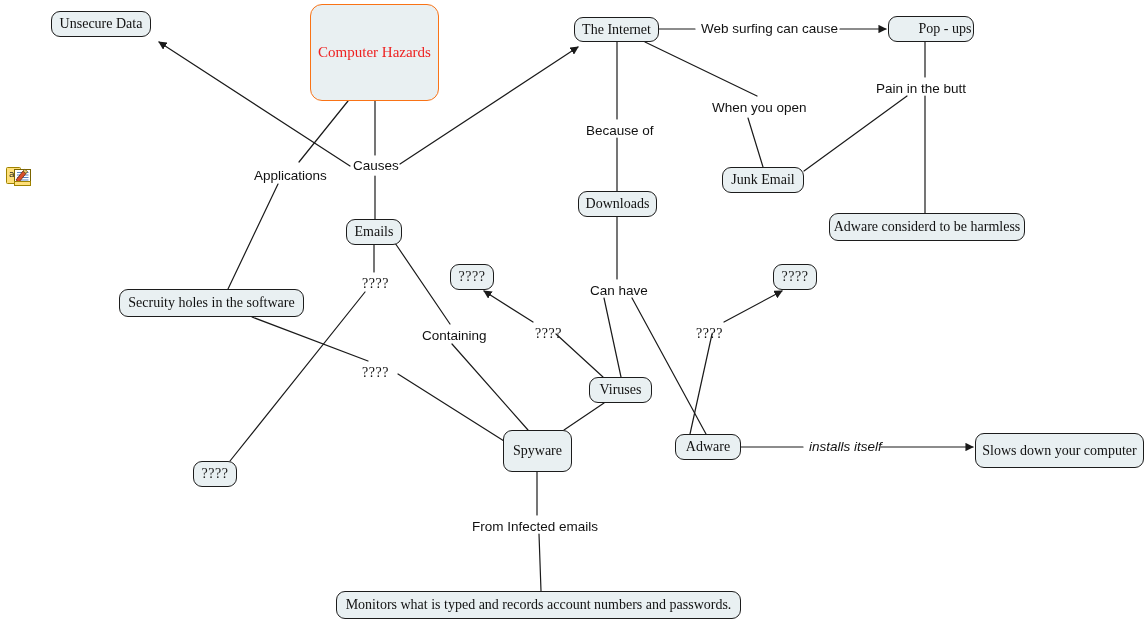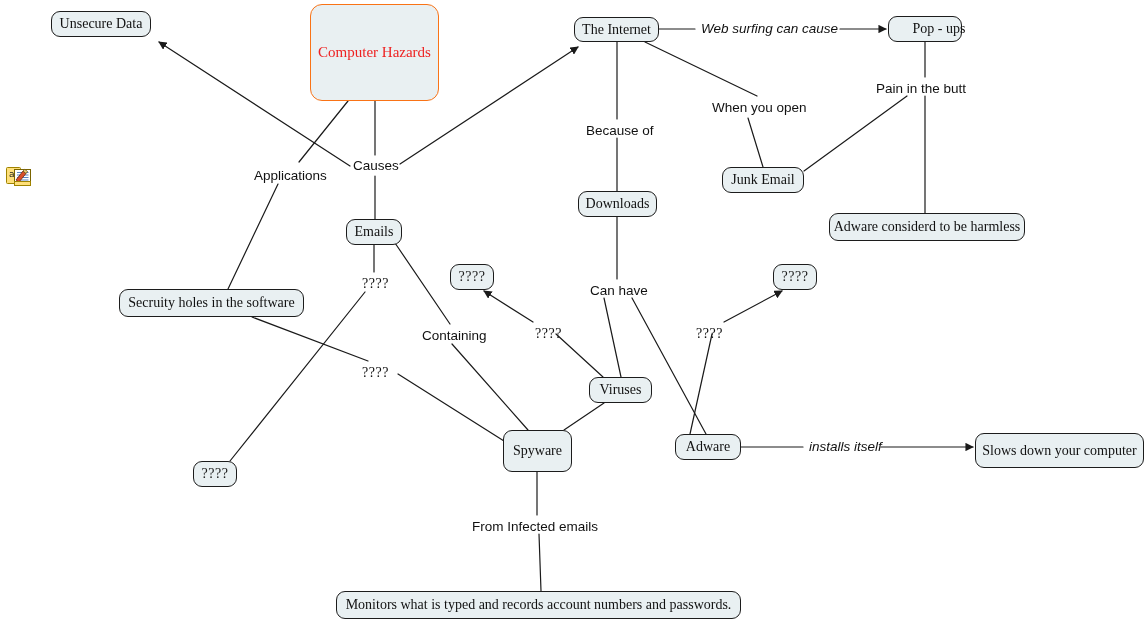--- a/index.html
+++ b/index.html
@@ -132,21 +132,21 @@
   <div id="node-group">
       <div class="node root" style="left: 310px; top: 4px; width: 129px; height: 97px;">
         <span>Computer Hazards</span>
       </div>
       <div class="node" style="left: 51px; top: 11px; width: 100px; height: 26px;">
         <span>Unsecure Data</span>
       </div>
       <div class="node" style="left: 574px; top: 17px; width: 85px; height: 25px;">
         <span>The Internet</span>
       </div>
-      <div class="node" style="left: 888px; top: 16px; width: 74px; height: 26px; padding-left: 37px;">
+      <div class="node" style="left: 888px; top: 16px; width: 86px; height: 26px; padding-left: 37px;">
         <span>Pop - ups</span>
       </div>
       <div class="node" style="left: 722px; top: 167px; width: 82px; height: 26px;">
         <span>Junk Email</span>
       </div>
       <div class="node" style="left: 829px; top: 213px; width: 196px; height: 28px;">
         <span>Adware considerd to be harmless</span>
       </div>
       <div class="node" style="left: 578px; top: 191px; width: 79px; height: 26px;">
         <span>Downloads</span>
@@ -178,21 +178,21 @@
       <div class="node" style="left: 975px; top: 433px; width: 169px; height: 35px;">
         <span>Slows down your computer</span>
       </div>
       <div class="node" style="left: 336px; top: 591px; width: 405px; height: 28px;">
         <span>Monitors what is typed and records account numbers and passwords.</span>
       </div>
     </div>
   <div id="link-label-group">
       <div class="link-label" style="left: 351px; top: 158px;">Causes</div>
       <div class="link-label" style="left: 252px; top: 168px;">Applications</div>
-      <div class="link-label" style="left: 699px; top: 21px; font-style: italic;">Web surfing can cause</div>
+      <div class="link-label" style="left: 699px; top: 21px;">Web surfing can cause</div>
       <div class="link-label" style="left: 710px; top: 100px;">When you open</div>
       <div class="link-label" style="left: 874px; top: 81px;">Pain in the butt</div>
       <div class="link-label" style="left: 584px; top: 123px;">Because of</div>
       <div class="link-label" style="left: 588px; top: 283px;">Can have</div>
       <div class="link-label" style="left: 420px; top: 328px;">Containing</div>
       <div class="link-label" style="left: 807px; top: 439px; font-style: italic;">installs itself</div>
       <div class="link-label" style="left: 470px; top: 519px;">From Infected emails</div>
       <div class="link-label unknown" style="left: 360px; top: 276px;">????</div>
       <div class="link-label unknown" style="left: 360px; top: 365px;">????</div>
       <div class="link-label unknown" style="left: 533px; top: 326px;">????</div>

